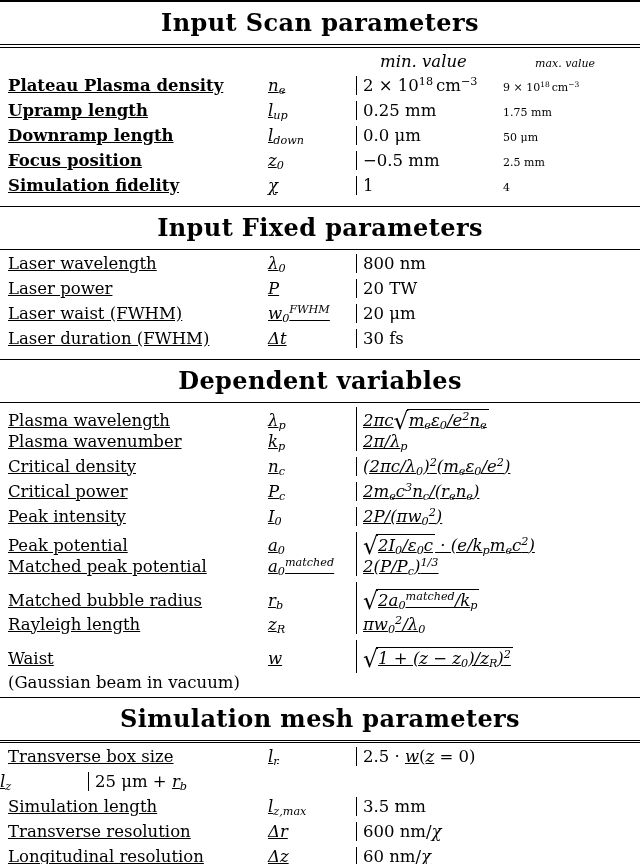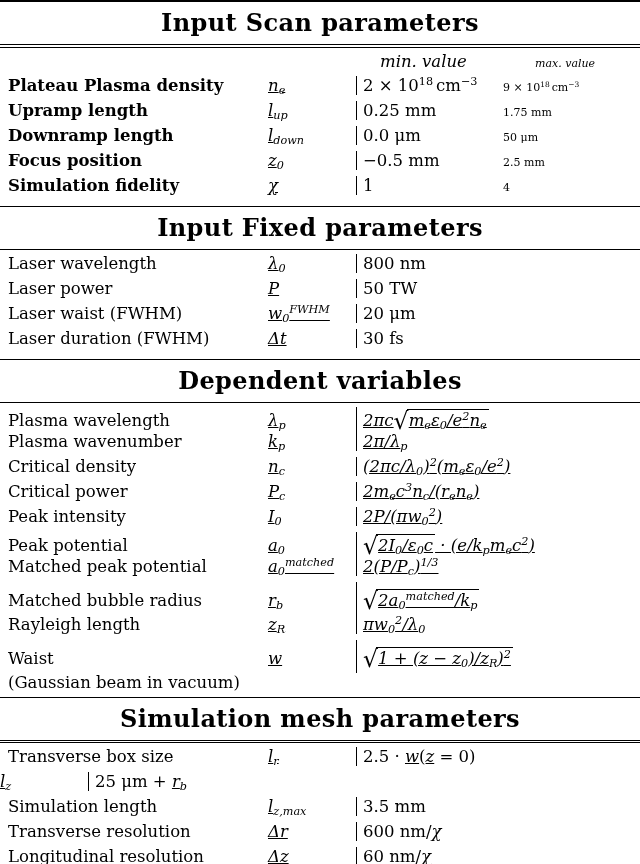--- a/index.html
+++ b/index.html
@@ -60,20 +60,21 @@
     width: 640px;
     box-sizing: border-box;
   }
   .c-label {
     width: 268px;
     flex: 0 0 268px;
     padding-left: 8px;
     box-sizing: border-box;
     font-size: 16.5px;
     white-space: nowrap;
+    text-decoration: underline;
   }
   .c-sym {
     width: 88px;
     flex: 0 0 88px;
     box-sizing: border-box;
     font-size: 16.5px;
     white-space: nowrap;
   }
   .c-val {
     width: 147px;
@@ -232,21 +233,21 @@
 
     <div class="row r">
       <div class="c-label">Laser wavelength</div>
       <div class="c-sym"><span class="m">λ<sub>0</sub></span></div>
       <div class="c-val-wide">800 nm</div>
     </div>
 
     <div class="row r">
       <div class="c-label">Laser power</div>
       <div class="c-sym"><span class="m">P</span></div>
-      <div class="c-val-wide">50 TW</div>
+      <div class="c-val-wide">20 TW</div>
     </div>
 
     <div class="row r">
       <div class="c-label">Laser waist (FWHM)</div>
       <div class="c-sym"><span class="m">w<sub>0</sub><sup class="sub-it">FWHM</sup></span></div>
       <div class="c-val-wide">20 μm</div>
     </div>
 
     <div class="row r">
       <div class="c-label">Laser duration (FWHM)</div>

